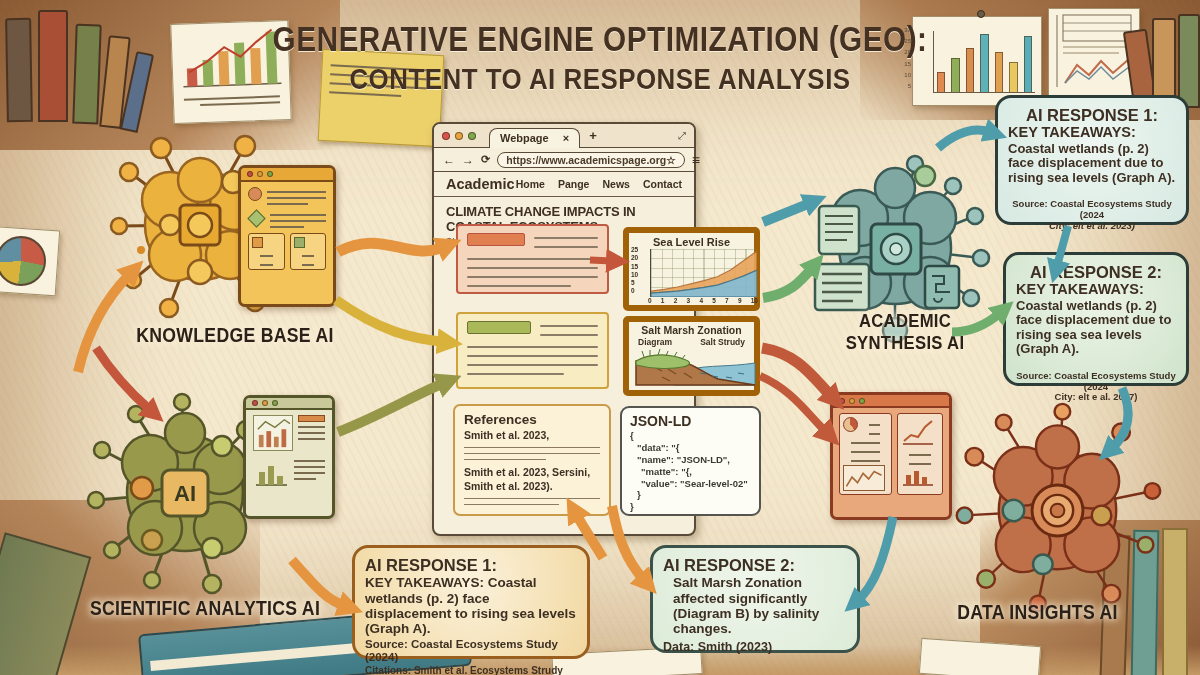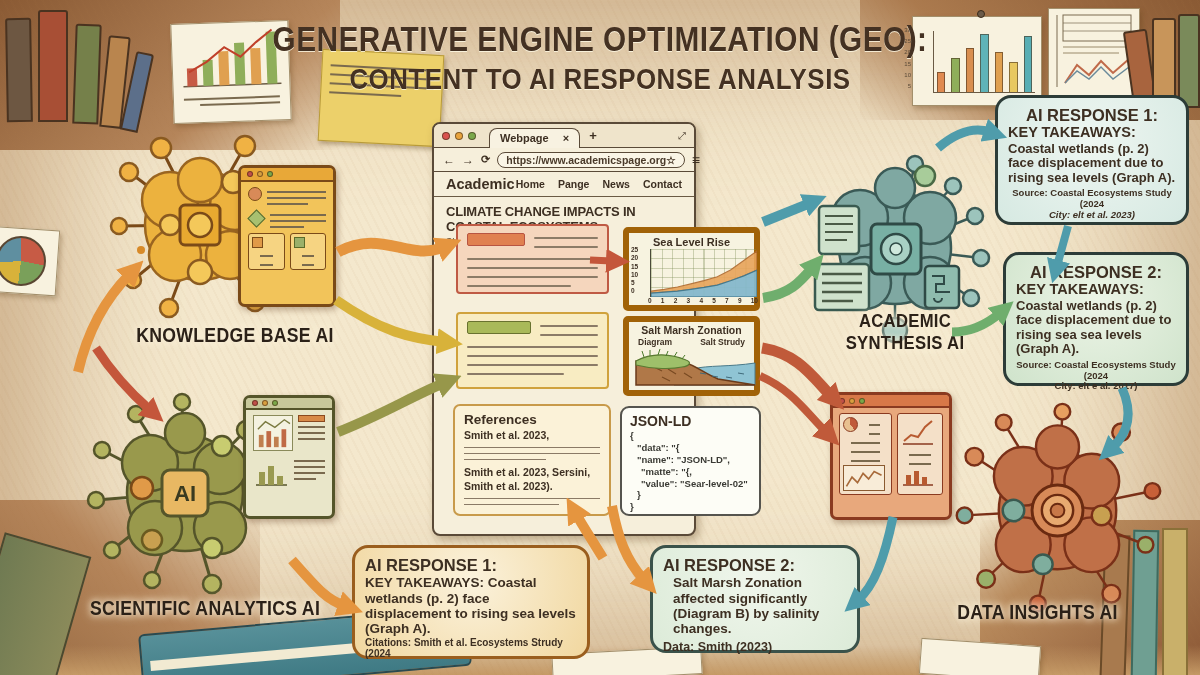--- a/index.html
+++ b/index.html
@@ -68,21 +68,21 @@
   .panel{position:absolute;border-radius:7px;box-shadow:2px 3px 6px rgba(90,50,20,.35);}
   .phead{height:14px;border-radius:4px 4px 0 0;display:flex;align-items:center;gap:4px;padding:0 6px;}
   .pdot{width:6px;height:6px;border-radius:50%;border:1px solid rgba(60,30,10,.55);}
   .prow{display:flex;gap:5px;padding:5px 7px 0 7px;align-items:flex-start;}
   .plines{flex:1;} .plines .mini-ln{margin:4px 0 0 0;}
   
   .bubble{position:absolute;border-radius:16px;padding:8px 10px;text-align:center;line-height:1.12;}
   .bubble .bt{font-size:16.5px;font-weight:bold;}
   .bubble .bs{font-size:14.5px;font-weight:bold;text-align:left;}
   .bubble .bb{font-size:13px;font-weight:bold;text-align:left;margin-top:1px;}
-  .bubble .src{font-size:9.5px;font-weight:bold;margin-top:3px;}
+  .bubble .src{font-size:9.5px;font-weight:bold;margin-top:14px;}
   .teal-b{background:radial-gradient(circle at 50% 35%,#eef6f1,#d6e9e2);border:3.5px solid #2c3c38;}
   .green-b{background:radial-gradient(circle at 50% 35%,#ecf4e6,#cfe3cb);border:3.5px solid #2c3c38;}
   .gold-b{background:radial-gradient(circle at 50% 30%,#fbf2dc,#f1d79f);border:3px solid #9a5e1e;}
   .mint-b{background:radial-gradient(circle at 50% 30%,#f0f6ec,#dcebd8);border:3px solid #3a524a;}
   svg{display:block;}
   .arrows{position:absolute;left:0;top:0;z-index:6;pointer-events:none;}
   .z1{z-index:1;} .z3{z-index:3;} .z4{z-index:4;} .z5{z-index:5;}
 </style>
 </head>
 <body>
@@ -640,20 +640,21 @@
   <div class="bubble green-b z5" style="left:1003px;top:252px;width:186px;height:134px;">
     <div class="bt">AI RESPONSE 2:</div>
     <div class="bs">KEY TAKEAWAYS:</div>
     <div class="bb">Coastal wetlands (p. 2) face displacement due to rising sea sea levels (Graph A).</div>
     <div class="src">Source: Coastal Ecosystems Study (2024</div>
     <div class="src" style="margin-top:0;">City: elt e al. 2017)</div>
   </div>
   <div class="bubble gold-b z5" style="left:352px;top:545px;width:238px;height:114px;text-align:left;">
     <div class="bt" style="text-align:left;">AI RESPONSE 1:</div>
     <div class="bb" style="font-size:13.5px;">KEY TAKEAWAYS: Coastal wetlands (p. 2) face displacement to rising sea levels (Graph A).</div>
+    <div class="src" style="font-size:11.5px;text-align:left;margin-top:2px;">Source: Coastal Ecosystems Study (2024)</div>
     <div class="src" style="font-size:10px;text-align:left;margin-top:1px;">Citations: Smith et al. Ecosystems Strudy (2024</div>
 
   </div>
   <div class="bubble mint-b z5" style="left:650px;top:545px;width:210px;height:108px;text-align:left;">
     <div class="bt" style="text-align:left;">AI RESPONSE 2:</div>
     <div class="bb" style="font-size:13.5px;margin-left:10px;">Salt Marsh Zonation affected significantly (Diagram B) by salinity changes.</div>
     <div class="src" style="font-size:12.5px;text-align:left;margin-top:4px;">Data: Smith (2023)</div>
   </div>
 
 </div>

